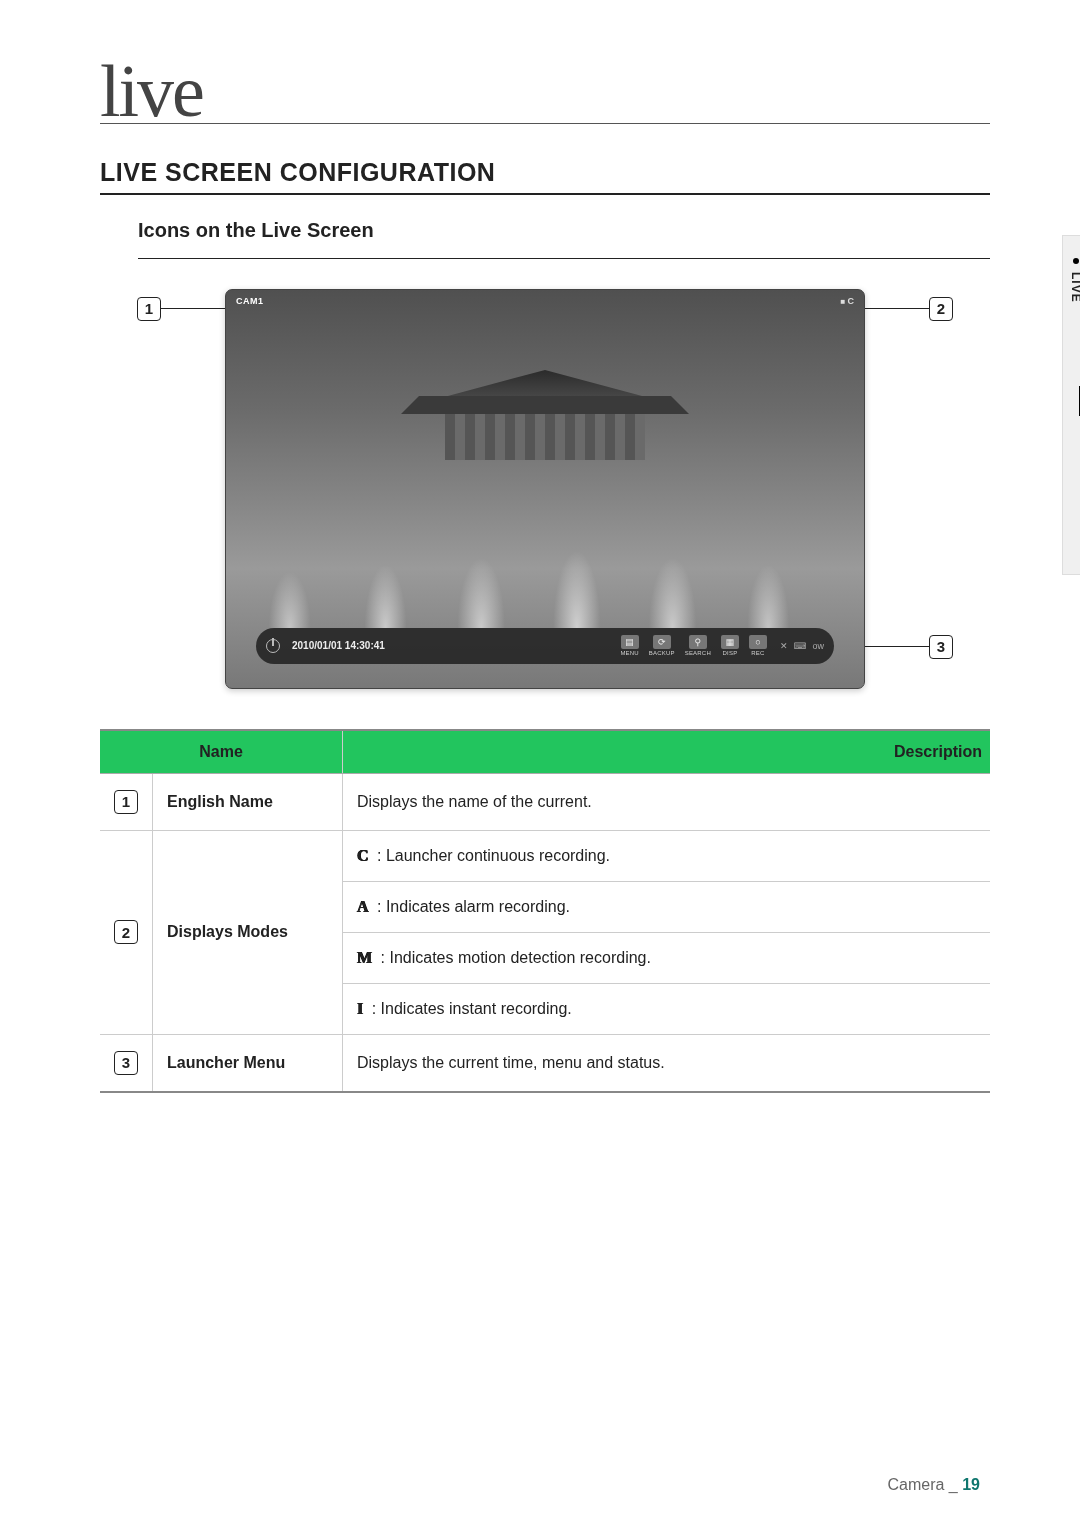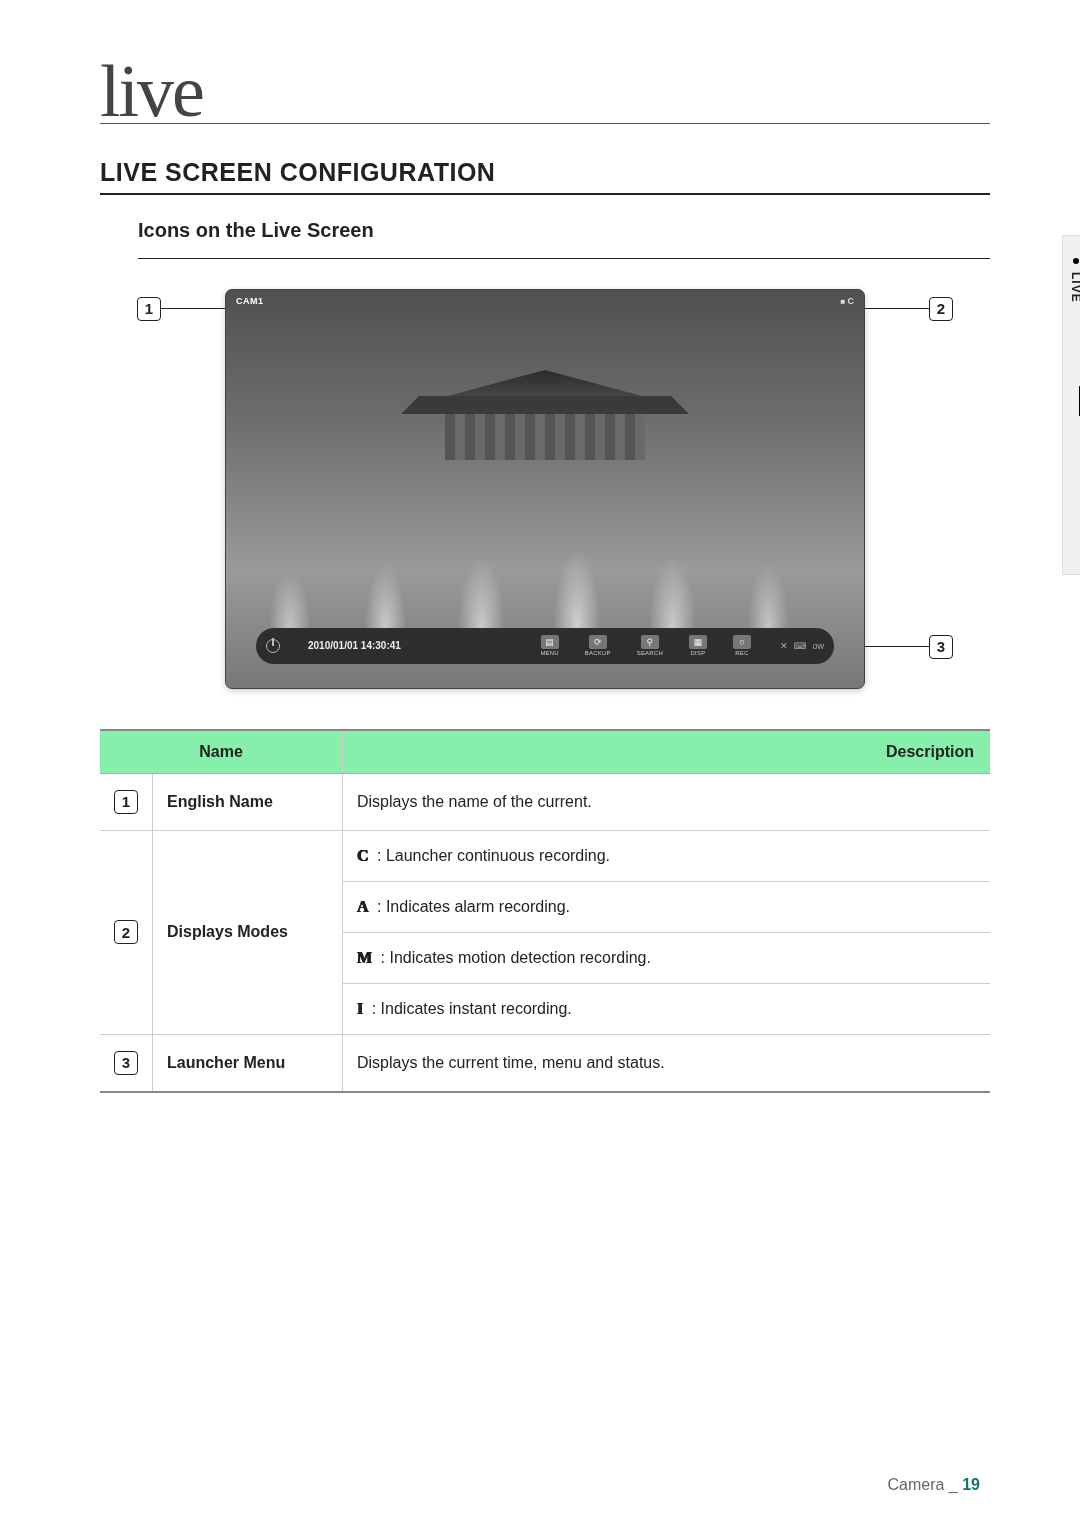--- a/index.html
+++ b/index.html
@@ -165,21 +165,21 @@
     position: absolute;
     bottom: 24px;
     left: 30px;
     right: 30px;
     height: 36px;
     background: rgba(30,30,30,0.85);
     border-radius: 18px;
     display: flex;
     align-items: center;
     padding: 0 10px;
-    gap: 20px;
+    gap: 4px;
   }
   .lb-power {
     width: 14px;
     height: 14px;
     border: 1.5px solid #bbb;
     border-radius: 50%;
     position: relative;
     margin-right: 8px;
   }
   .lb-power::after {
@@ -256,23 +256,23 @@
 
   
   table.desc {
     width: 100%;
     border-collapse: collapse;
     font-size: 16px;
     border-top: 2px solid #888;
     border-bottom: 2px solid #888;
   }
   table.desc th {
-    background: #86efac;
-    font-weight: 700;
-    padding: 12px 16px;
+    background: #22c55e;
+    font-weight: 700;
+    padding: 12px 8px;
     border-bottom: 1px solid #aaa;
     border-right: 1px solid #ccc;
     font-size: 16px;
   }
   table.desc th:last-child { border-right: none; text-align: right; }
   table.desc td {
     padding: 16px 14px;
     border-bottom: 1px solid #ccc;
     border-right: 1px solid #ccc;
     vertical-align: middle;

